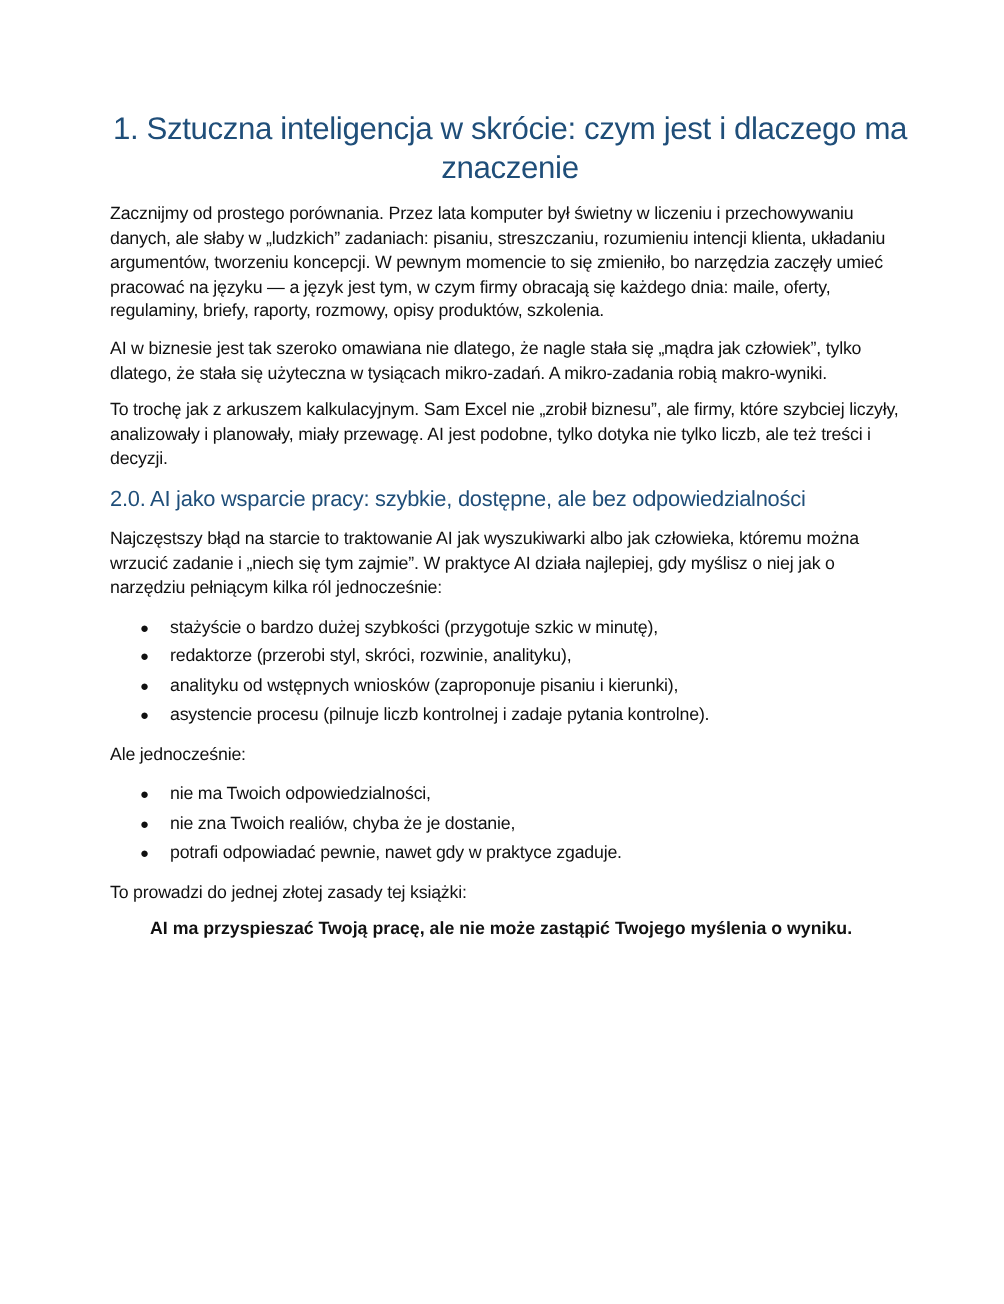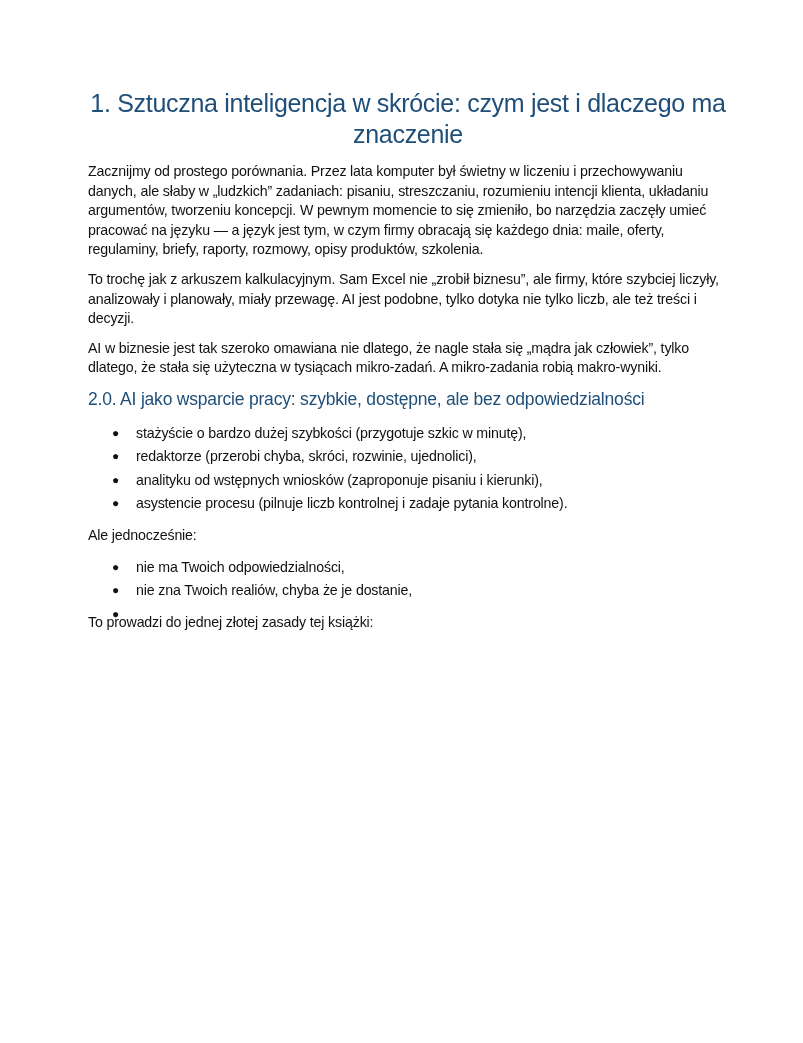--- a/index.html
+++ b/index.html
@@ -73,37 +73,39 @@
     }
   </style>
 </head>
 <body>
 
 <div class="page">
   <h1>1. Sztuczna inteligencja w skrócie: czym jest i dlaczego ma znaczenie</h1>
 
   <p><span>Zacznijmy od prostego porównania. Przez lata komputer był świetny w liczeniu i przechowywaniu danych, ale słaby w „ludzkich” zadaniach: pisaniu, streszczaniu, rozumieniu intencji klienta, układaniu argumentów, tworzeniu koncepcji. W pewnym momencie to się zmieniło, bo narzędzia zaczęły umieć </span><b>pracować na języku</b><span> — a język jest tym, w czym firmy obracają się każdego dnia: maile, oferty, regulaminy, briefy, raporty, rozmowy, opisy produktów, szkolenia.</span></p>
 
+  <p><span>AI w biznesie jest tak szeroko omawiana nie dlatego, że nagle stała się „mądra jak człowiek”, tylko dlatego, że stała się </span><b>użyteczna</b><span> w tysiącach mikro-zadań. A mikro-zadania robią makro-wyniki.</span></p>
+
   <p><span>To trochę jak z arkuszem kalkulacyjnym. Sam Excel nie „zrobił biznesu”, ale firmy, które szybciej liczyły, analizowały i planowały, miały przewagę. AI jest podobne, tylko dotyka nie tylko liczb, ale też </span><b>treści i decyzji</b><span>.</span></p>
-
-  <p><span>AI w biznesie jest tak szeroko omawiana nie dlatego, że nagle stała się „mądra jak człowiek”, tylko dlatego, że stała się </span><b>użyteczna</b><span> w tysiącach mikro-zadań. A mikro-zadania robią makro-wyniki.</span></p>
 
   <h2>2.0. AI jako wsparcie pracy: szybkie, dostępne, ale bez odpowiedzialności</h2>
 
+  <p>Najczęstszy błąd na starcie to traktowanie AI jak wyszukiwarki albo jak człowieka, któremu można wrzucić zadanie i „niech się tym zajmie”. W praktyce AI działa najlepiej, gdy myślisz o niej jak o narzędziu pełniącym kilka ról jednocześnie:</p>
 
   <ul>
     <li><span class="bullet">●</span><b>stażyście o bardzo dużej szybkości</b><span> (przygotuje szkic w minutę),</span></li>
-    <li><span class="bullet">●</span><b>redaktorze</b><span> (przerobi chyba, skróci, rozwinie, ujednolici),</span></li>
+    <li><span class="bullet">●</span><b>redaktorze</b><span> (przerobi styl, skróci, rozwinie, analityku),</span></li>
     <li><span class="bullet">●</span><b>analityku od wstępnych wniosków</b><span> (zaproponuje pisaniu i kierunki),</span></li>
     <li><span class="bullet">●</span><b>asystencie procesu</b><span> (pilnuje liczb kontrolnej i zadaje pytania kontrolne).</span></li>
   </ul>
 
   <p>Ale jednocześnie:</p>
 
   <ul>
     <li><span class="bullet">●</span><span>nie ma Twoich odpowiedzialności,</span></li>
     <li><span class="bullet">●</span><span>nie zna Twoich realiów, chyba że je dostanie,</span></li>
-    <li><span class="bullet">●</span></li>
+    <li><span class="bullet">●</span><span>potrafi odpowiadać pewnie, nawet gdy w praktyce zgaduje.</span></li>
   </ul>
 
   <p>To prowadzi do jednej złotej zasady tej książki:</p>
 
+  <div class="quote">AI ma przyspieszać Twoją pracę, ale nie może zastąpić Twojego myślenia o wyniku.</div>
 </div>
 
 </body></html>

